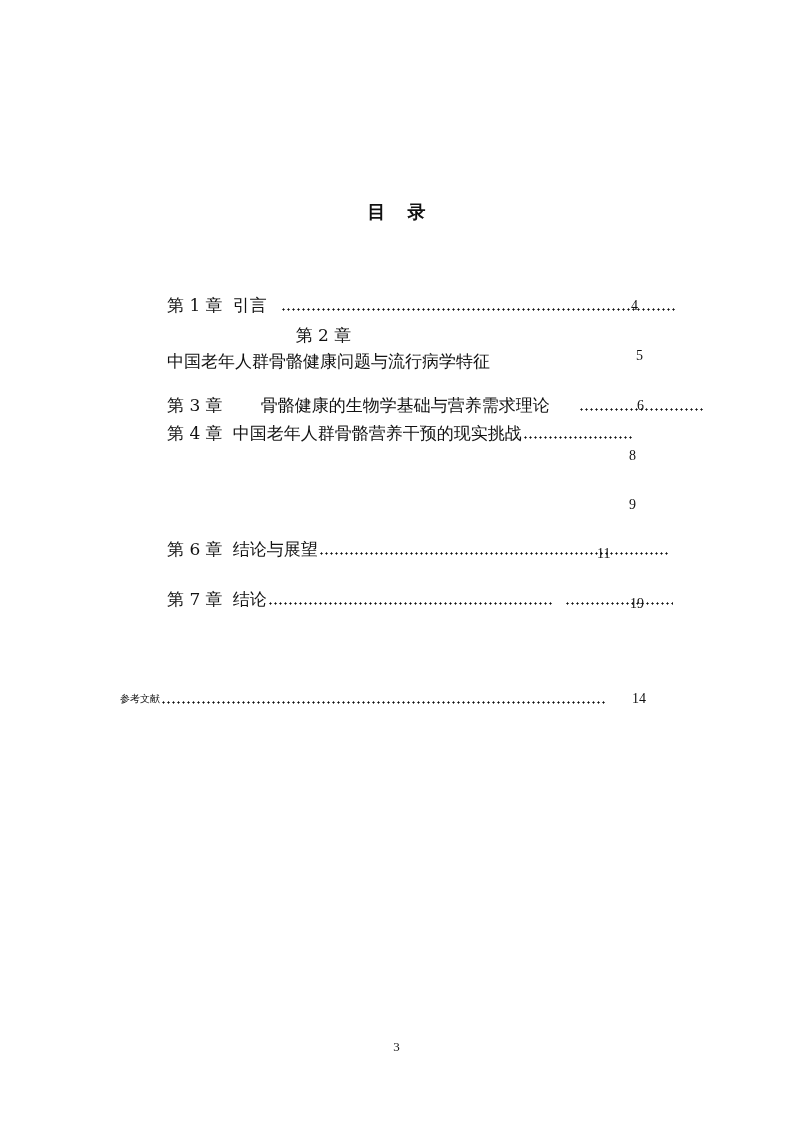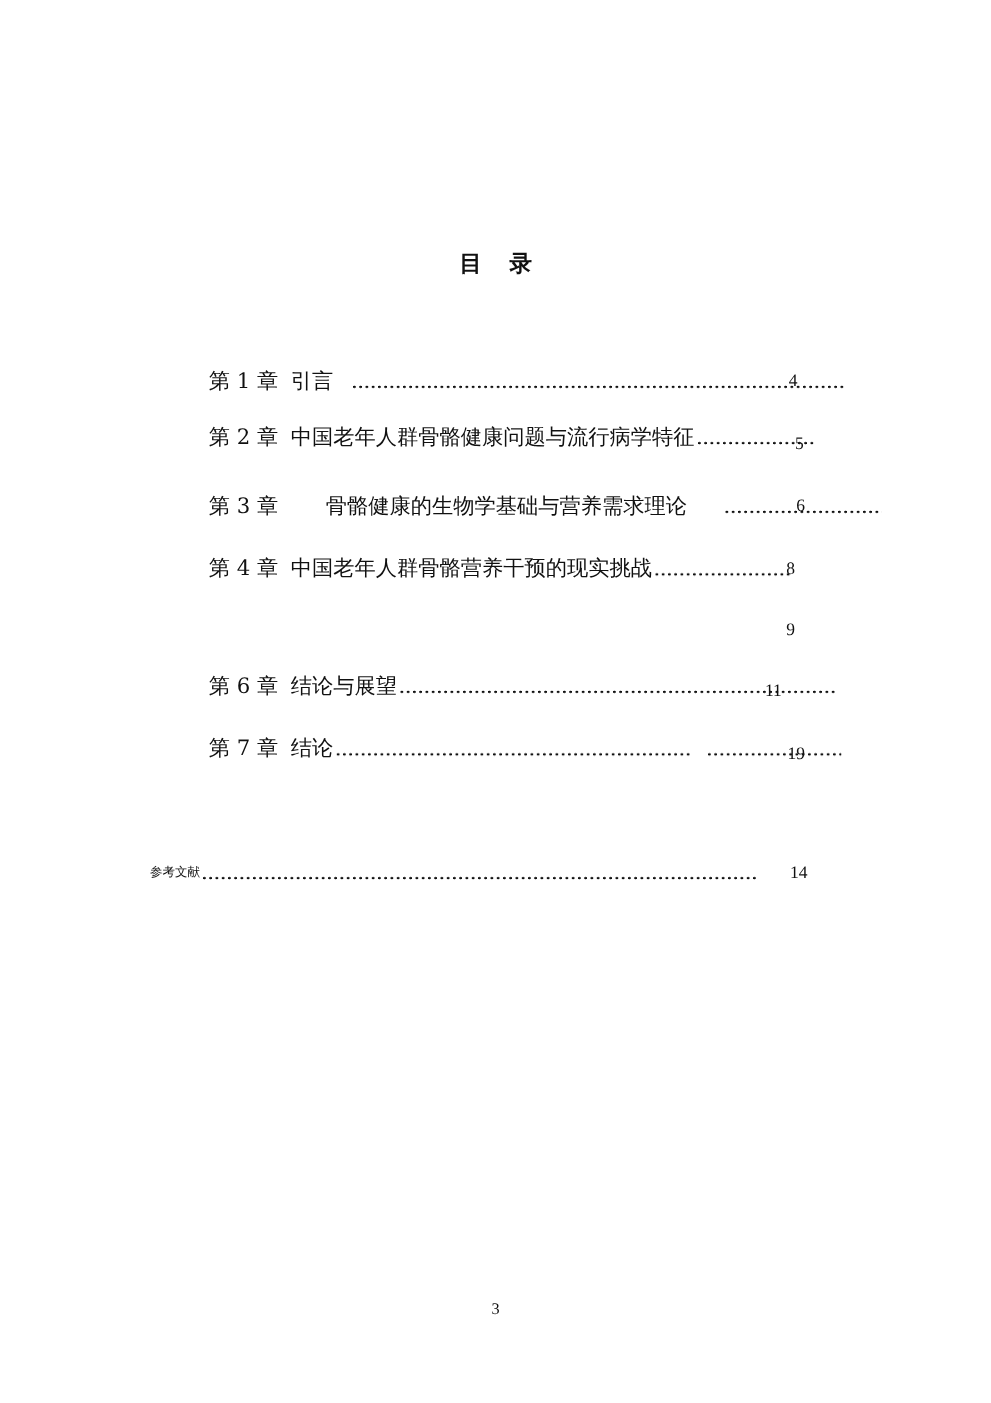--- a/index.html
+++ b/index.html
@@ -98,49 +98,49 @@
     <span>目</span><span class="gap"></span><span>录</span>
   </div>
 
   <div class="toc-entry" style="top:292px;">
     <span class="chap">第 1 章</span>
     <span class="title">引言</span>
     <span class="leader" style="margin-left:14px; width:395px;"></span>
   </div>
   <span class="pg" style="left:631px; top:293px;">4</span>
 
-  <div class="toc-entry" style="top:337px;">
+  <div class="toc-entry" style="top:322px;flex-direction:column;">
     <span class="chap">第 2 章</span>
     <span class="title">中国老年人群骨骼健康问题与流行病学特征</span>
     <span class="leader" style="margin-left:1px; width:94px;"></span>
   </div>
   <span class="pg" style="left:636px; top:343px;">5</span>
 
   <div class="toc-entry" style="top:392px;gap:28px;">
     <span class="chap">第 3 章</span>
     <span class="title">骨骼健康的生物学基础与营养需求理论</span>
     <span class="leader" style="margin-left:1px; width:126px;"></span>
   </div>
   <span class="pg" style="left:637px; top:393px;">6</span>
 
-  <div class="toc-entry" style="top:442px;justify-content:space-between;">
+  <div class="toc-entry" style="top:420px;justify-content:space-between;">
     <span class="chap">第 4 章</span>
     <span class="title">中国老年人群骨骼营养干预的现实挑战</span>
     <span class="leader" style="margin-left:1px; width:110px;"></span>
   </div>
   <span class="pg" style="left:629px; top:443px;">8</span>
 
   <span class="pg" style="left:629px; top:492px;">9</span>
 
   <div class="toc-entry" style="top:536px;">
     <span class="chap">第 6 章</span>
     <span class="title">结论与展望</span>
     <span class="leader" style="margin-left:1px; width:350px;"></span>
   </div>
-  <span class="pg" style="left:612px; top:541px;">11</span>
+  <span class="pg" style="left:597px; top:541px;">11</span>
 
   <div class="toc-entry" style="top:586px;">
     <span class="chap">第 7 章</span>
     <span class="title">结论</span>
     <span class="leader" style="margin-left:1px; width:285px;"></span>
     <span class="leader" style="margin-left:12px; width:108px;"></span>
   </div>
   <span class="pg" style="left:630px; top:591px;">19</span>
 
   <div class="ref-entry">

